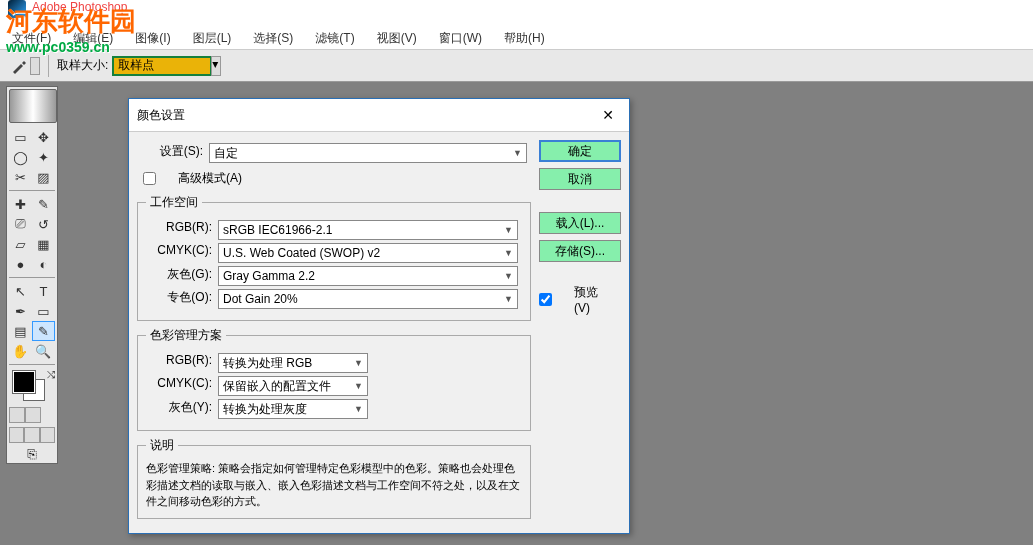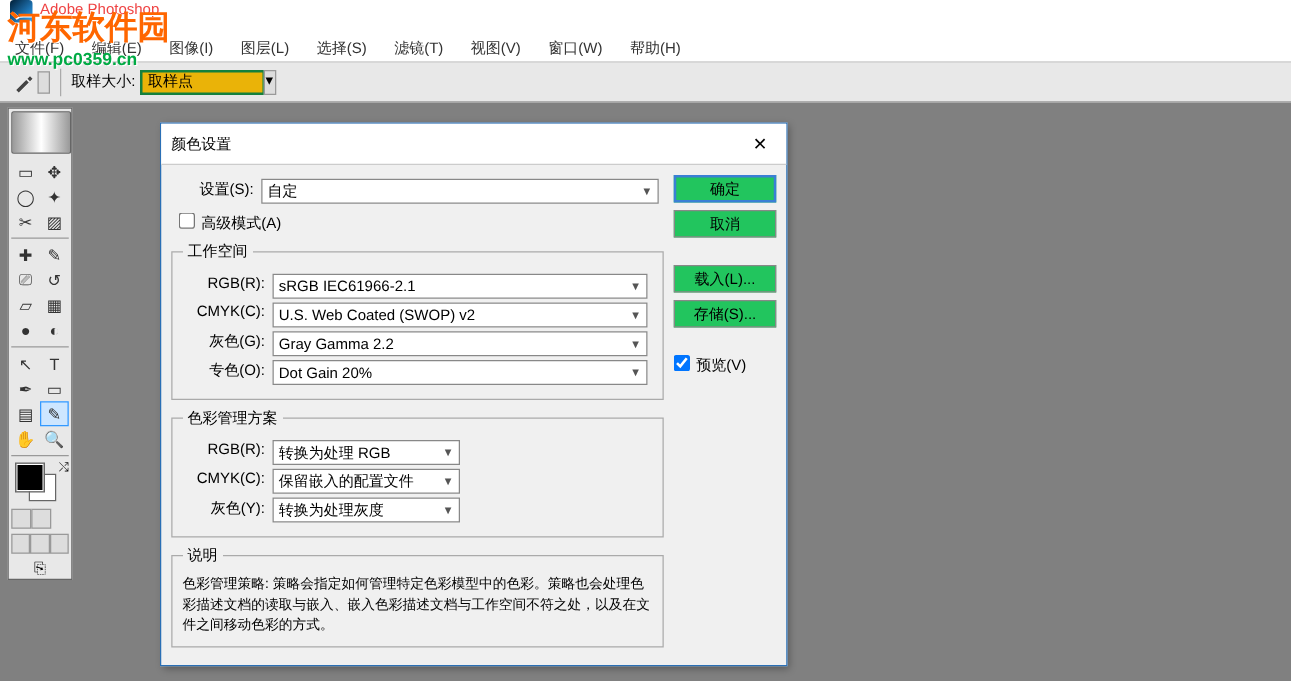--- a/index.html
+++ b/index.html
@@ -27,29 +27,29 @@
 .swatches .bg { position:absolute; top:10px; left:14px; width:22px; height:22px; background:#fff; border:1px solid #666; }
 .swatches .mini { position:absolute; top:0; right:2px; font-size:10px; }
 .modebox { display:flex; margin-top:4px; }
 .modebox div { width:16px; height:16px; border:1px solid #999; background:#ddd; }
 .dialog { position:absolute; top:98px; left:128px; width:502px; background:#f0f0f0; border:1px solid #2a6fb5; z-index:50; box-shadow:2px 2px 6px rgba(0,0,0,.3); }
 .dialog .dlg-title { height:26px; background:#fff; display:flex; align-items:center; padding:16px 8px; justify-content:space-between; border-bottom:1px solid #ccc; }
 .dialog .dlg-title .close { width:26px; text-align:center; font-size:14px; }
 .dialog .body { display:flex; padding:8px; gap:8px; }
 .dialog .left { flex:1; }
 .dialog .right { width:82px; display:flex; flex-direction:column; gap:6px; }
-.dlg-btn { background:#22c55e; border:1px solid #888; height:22px; display:flex; align-items:center; justify-content:center; cursor:default; }
+.dlg-btn { background:#86efac; border:1px solid #888; height:22px; display:flex; align-items:center; justify-content:center; cursor:default; }
 .dlg-btn.primary { border:2px solid #3a7fd5; }
 .row-field { display:flex; margin:3px 4px; }
 .row-field label { width:62px; text-align:right; margin-right:6px; }
 .row-field .sel { flex:1; border:1px solid #888; background:#fff; height:20px; padding:0 4px; display:flex; align-items:center; justify-content:space-between; }
 .row-field .sel .arr { font-size:9px; color:#555; }
 fieldset { border:1px solid #aaa; margin:6px 0; padding:6px 8px 8px; }
 fieldset legend { padding:0 4px; }
-.chk { display:inline-flex; align-items:flex-start; gap:5px; margin-right:10px; }
+.chk { display:inline-flex; align-items:center; gap:22px; margin-right:10px; }
 .chk input { width:13px; height:13px; }
 .tool-icon { width:18px; height:18px; display:inline-block; }
 </style>
 </head>
 <body>
 
 <div class="watermark">
   <div class="cn">河东软件园</div>
   <div class="url">www.pc0359.cn</div>
 </div>

